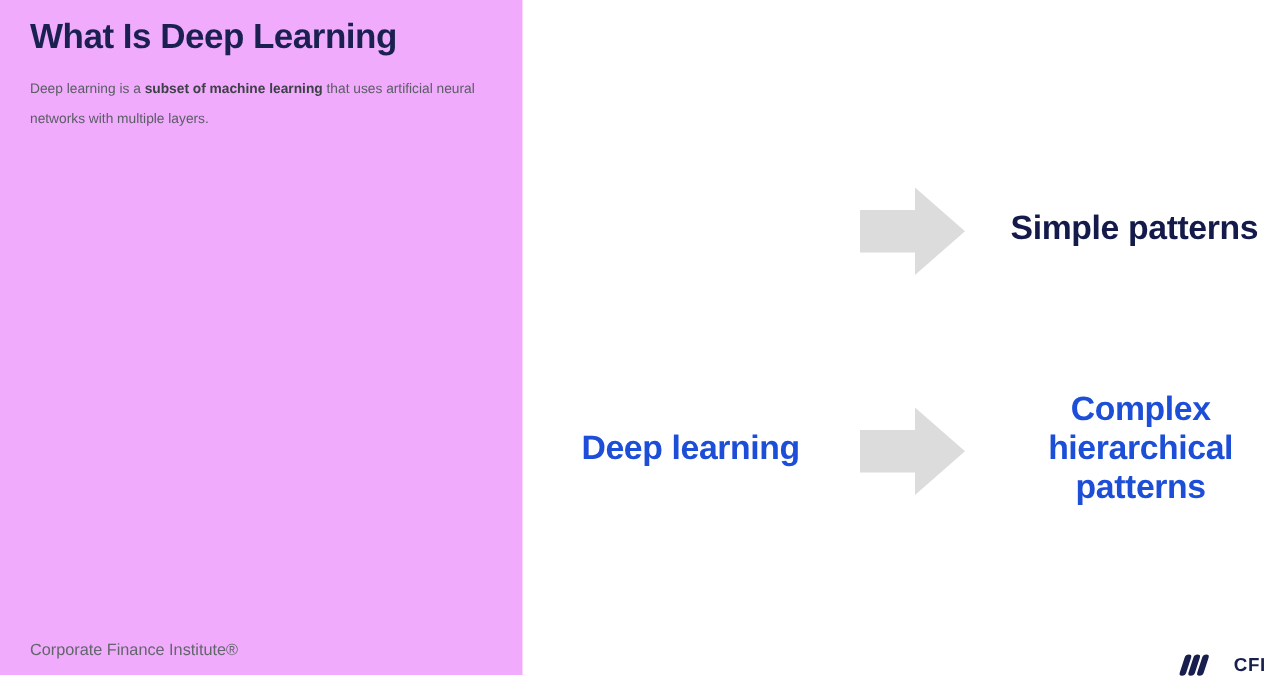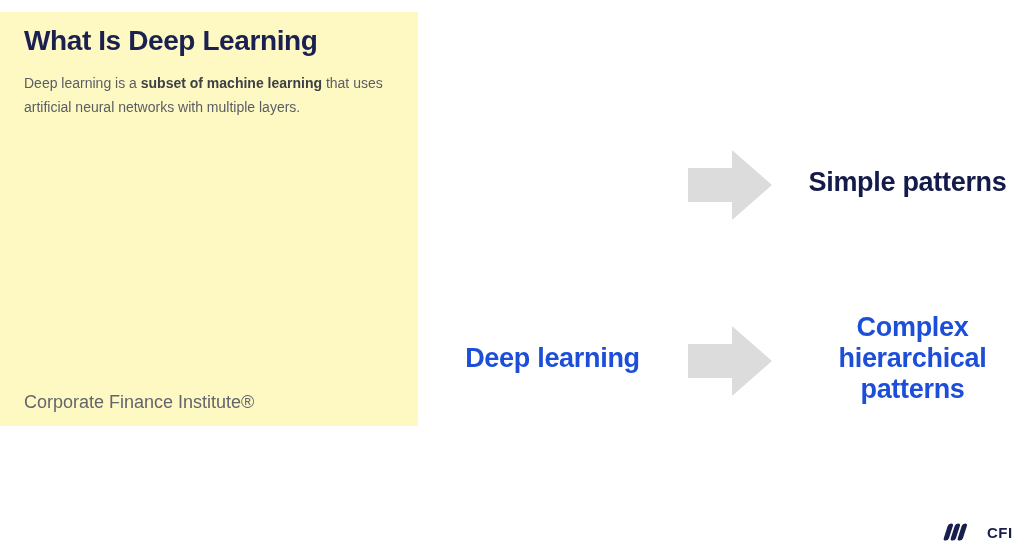--- a/index.html
+++ b/index.html
@@ -10,48 +10,48 @@
     position: relative;
     width: 1024px;
     height: 553px;
     background: #ffffff;
     overflow: hidden;
   }
 
   
   .left-panel {
     position: absolute;
-    left: 0; top: 12px;
-    width: 418px; height: 414px;
-    background: #fef9c3;
+    left: 0; top: 0;
+    width: 418px; height: 540px;
+    background: #f0abfc;
   }
   .page-title {
     position: absolute;
     left: 24px; top: 13px;
     width: 370px;
     font-size: 28px;
     font-weight: 700;
     letter-spacing: -0.4px;
     color: #1a2151;
   }
   .para {
     position: absolute;
     left: 24px;
     width: 362px;
-    font-size: 14px;
+    font-size: 11px;
     line-height: 24px;
     color: #5a5d64;
   }
   .para-1 { top: 59px; }
   .para-2 { top: 132px; }
   .para .bold-span { font-weight: 700; color: #3d4046; }
   .footer-text {
     position: absolute;
     left: 24px; bottom: 13px;
-    font-size: 18px;
+    font-size: 13px;
     color: #63656c;
     text-align: center;
   }
 
   
   .diagram-label {
     position: absolute;
     font-weight: 700;
     font-size: 27px;
     line-height: 31px;

